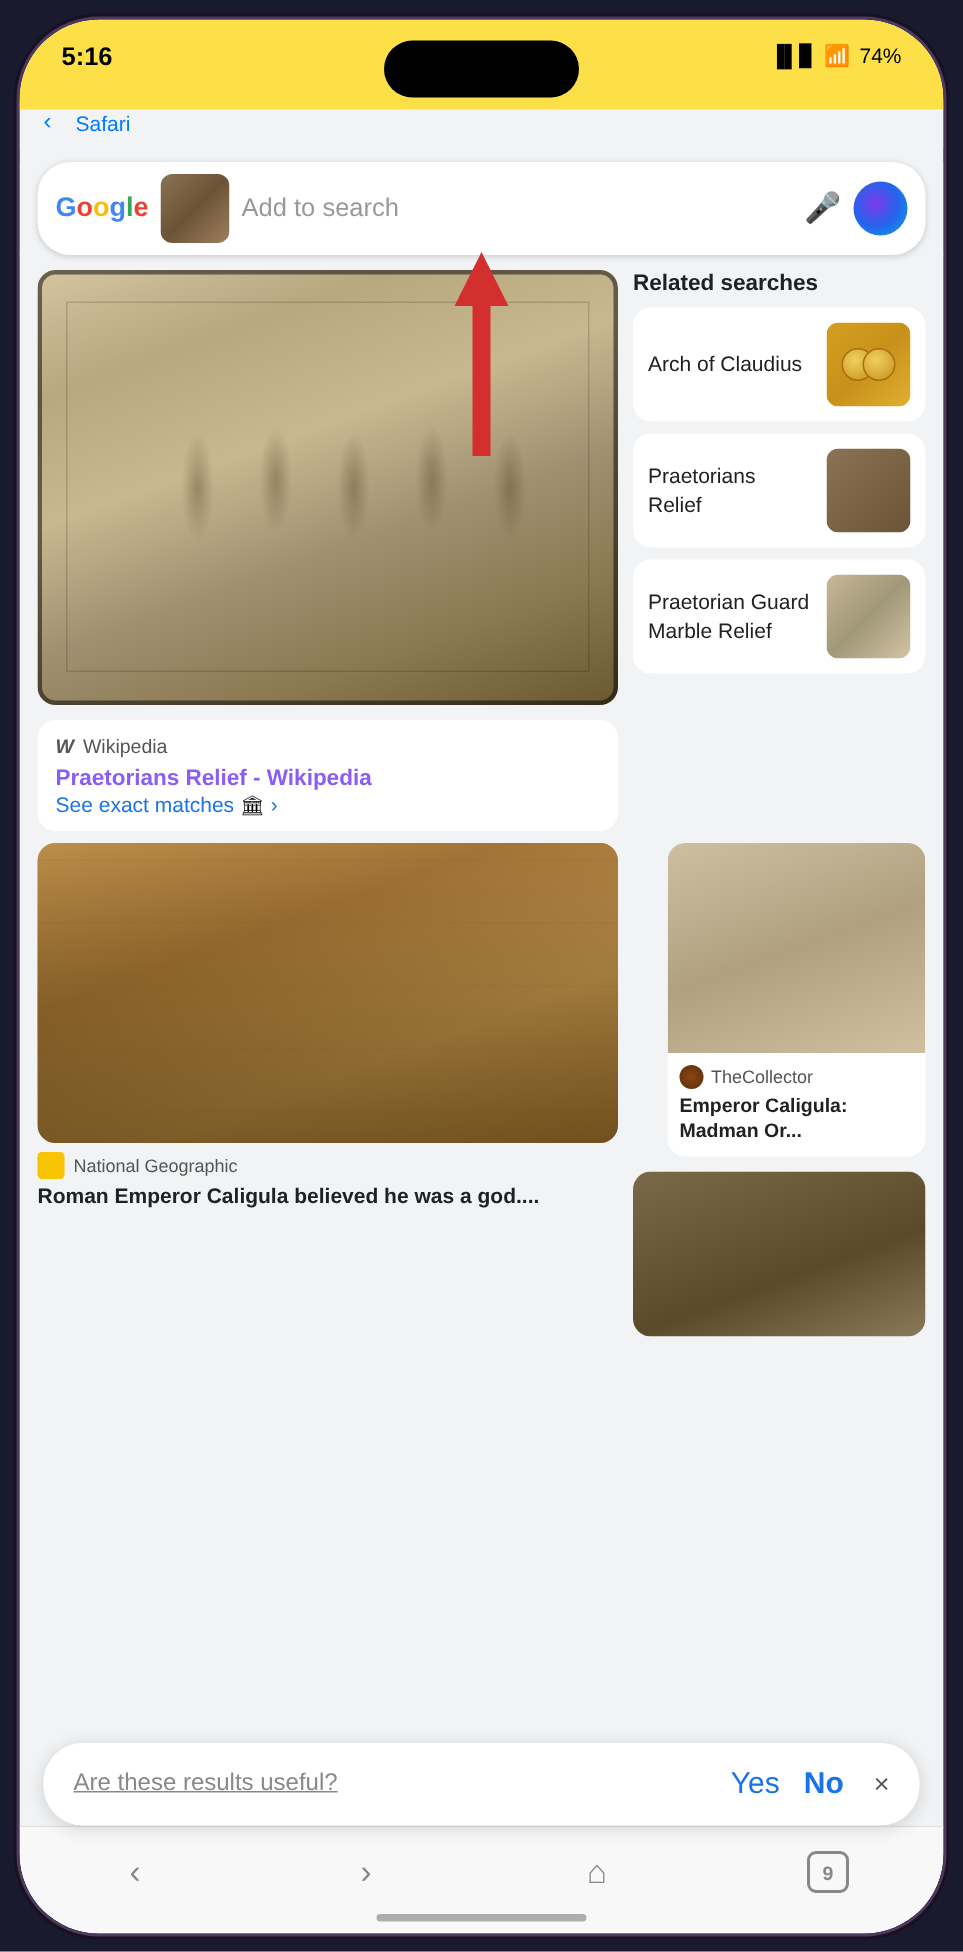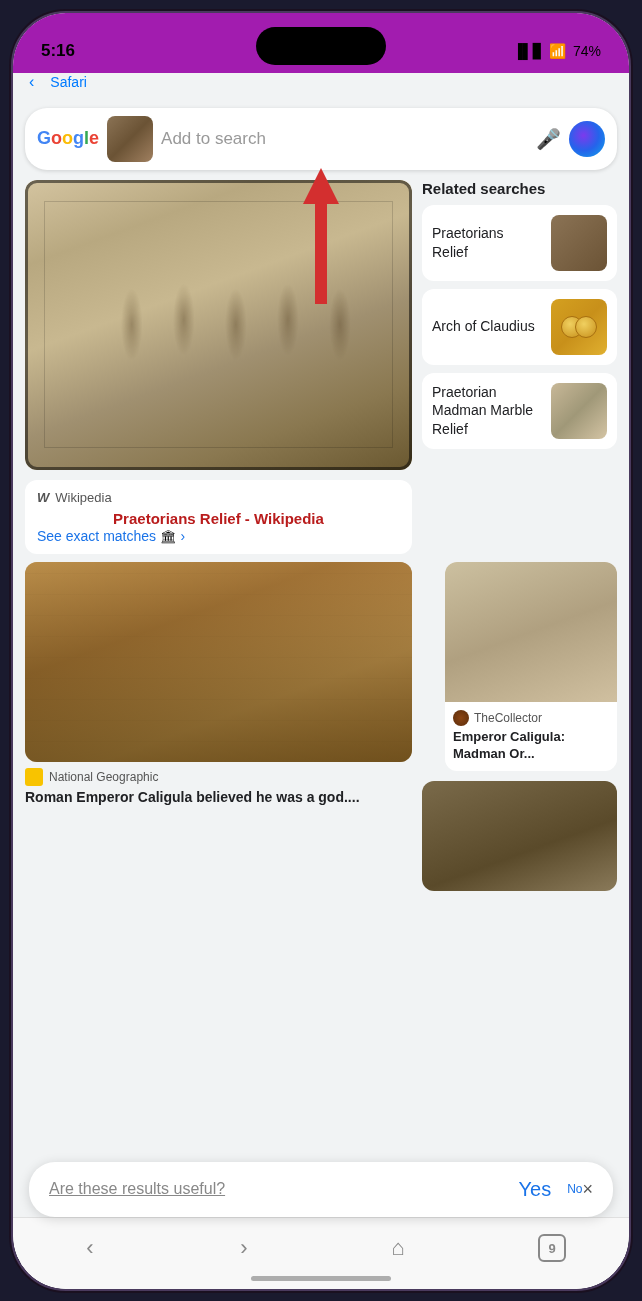--- a/index.html
+++ b/index.html
@@ -47,26 +47,26 @@
       border-radius: 20px;
       z-index: 100;
     }
 
     
     .status-bar {
       position: absolute;
       top: 0; left: 0; right: 0;
       height: 60px;
       display: flex;
-      align-items: center;
+      align-items: flex-start;
       padding-top: 16px;
       padding-left: 28px;
       padding-right: 28px;
       z-index: 50;
-      background: #a21caf;
+      background: #fde047;
     }
     .status-time {
       font-size: 17px;
       font-weight: 600;
       color: #000;
       line-height: 1;
     }
     .status-right {
       margin-left: auto;
       display: flex;
@@ -262,23 +262,22 @@
       color: #555;
       font-style: italic;
     }
     .wiki-name {
       font-size: 13px;
       color: #555;
     }
     .wiki-title {
       font-size: 15px;
       font-weight: 600;
-      color: #b91c1c;
+      color: #8b5cf6;
       line-height: 1.3;
-      text-align: center;
     }
     .see-exact {
       display: flex;
       align-items: center;
       gap: 4px;
       margin-top: 0;
     }
     .see-exact-link {
       color: #1a73e8;
       font-size: 14px;
@@ -486,24 +485,24 @@
       flex: 1;
       text-decoration: underline;
     }
     .feedback-yes {
       font-size: 20px;
       font-weight: 500;
       color: #1a73e8;
       margin-right: 16px;
     }
     .feedback-no {
-      font-size: 12px;
-      font-weight: 400;
+      font-size: 20px;
+      font-weight: 700;
       color: #1a73e8;
-      margin-right: 0;
+      margin-right: 20px;
     }
     .feedback-close {
       font-size: 18px;
       color: #555;
     }
 
     
     .bottom-nav {
       position: absolute;
       bottom: 0;
@@ -664,38 +663,38 @@
               <span style="font-size:13px;">🏛</span>
               <span class="see-exact-chevron">›</span>
             </div>
           </div>
         </div>
 
         <div class="right-col">
           <div class="related-title">Related searches</div>
 
           <div class="related-item">
-            <span class="related-text">Praetorians Relief</span>
-            <div class="related-thumb">
-              <div class="thumb-relief"></div>
-            </div>
-          </div>
-
-          <div class="related-item">
             <span class="related-text">Arch of Claudius</span>
             <div class="related-thumb">
               <div class="thumb-coins">
                 <div class="coin-circle"></div>
                 <div class="coin-circle coin-circle-2"></div>
               </div>
             </div>
           </div>
 
           <div class="related-item">
-            <span class="related-text">Praetorian Madman Marble Relief</span>
+            <span class="related-text">Praetorians Relief</span>
+            <div class="related-thumb">
+              <div class="thumb-relief"></div>
+            </div>
+          </div>
+
+          <div class="related-item">
+            <span class="related-text">Praetorian Guard Marble Relief</span>
             <div class="related-thumb">
               <div class="thumb-marble"></div>
             </div>
           </div>
 
         </div>
       </div>
 
       <div class="bottom-grid">
 

